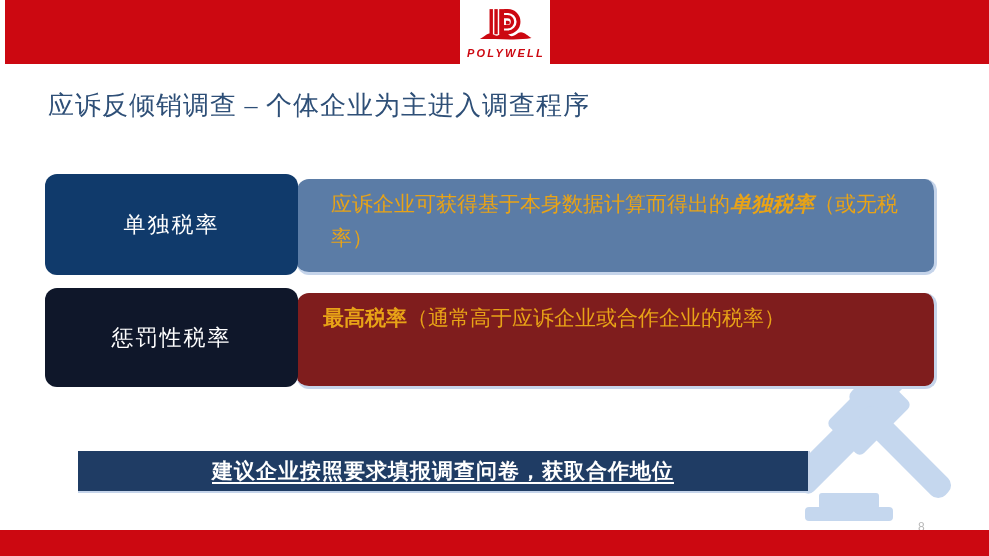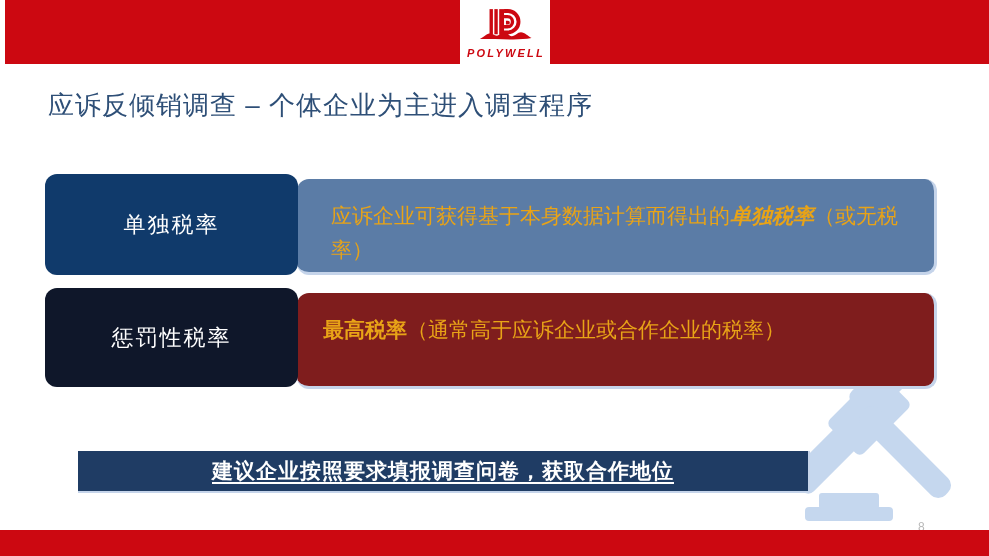--- a/index.html
+++ b/index.html
@@ -48,21 +48,21 @@
     color: #CC0811;
     line-height: 12px;
     margin-top: -2px;
     padding-left: 2px;
   }
 
   
   .slide-title {
     position: absolute;
     left: 48px; top: 88px;
-    font-family: Liberation Sans, sans-serif;
+    font-family: Liberation Serif, serif;
     font-size: 26px;
     color: #2E4F77;
     letter-spacing: 1px;
     white-space: nowrap;
   }
 
   
   .gavel {
     position: absolute;
     right: -4px;
@@ -104,21 +104,21 @@
     background: #0f172a;
   }
 
   .content-box {
     position: absolute;
     left: 252px;
     top: 5px;
     width: 640px;
     box-sizing: border-box;
     border-radius: 12px 12px 12px 12px;
-    padding: 20px 18px 12px 34px;
+    padding: 8px 18px 12px 34px;
     color: #E8A317;
     font-family: "DejaVu Sans", "Liberation Sans", sans-serif;
     font-size: 21px;
     line-height: 34px;
     border-bottom: 3px solid #C5D4EA;
     border-right: 3px solid #C5D4EA;
   }
   .content-steel {
     height: 96px;
     background: #5B7CA6;

